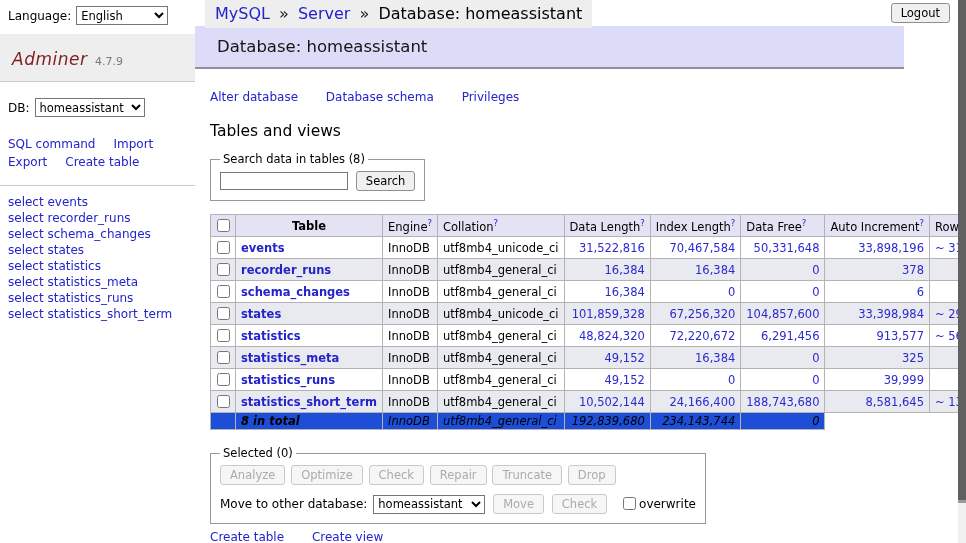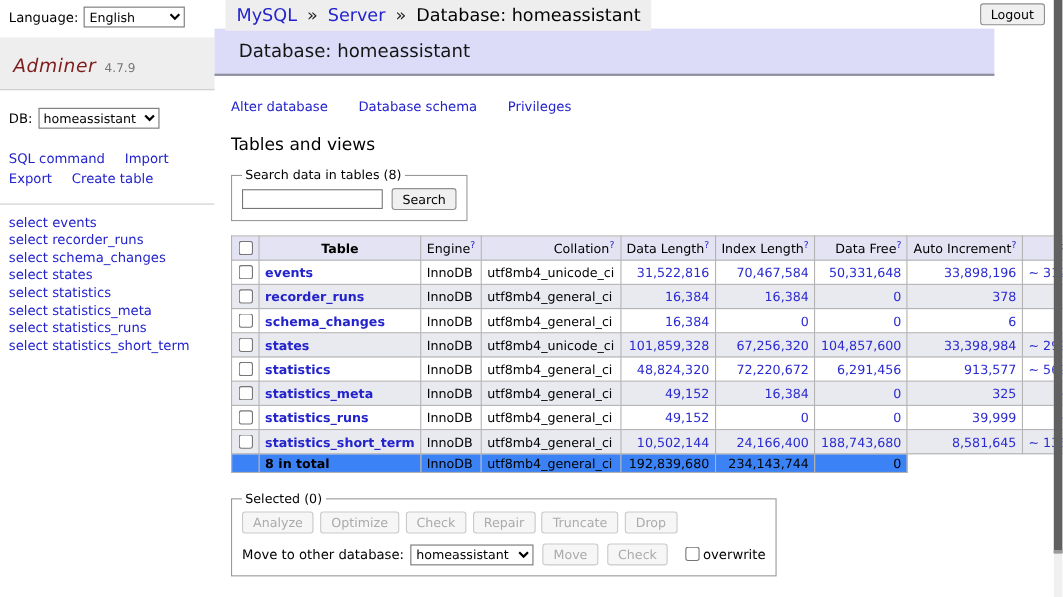--- a/index.html
+++ b/index.html
@@ -64,28 +64,28 @@
     display:inline-block; border:1px solid #999; border-radius:0;
     margin:12px 0 0; padding:5px 9px 9px;
   }
   legend { font-size:11.5px; padding:0 3px; }
   .search-input { width:128px; height:18px; border:1px solid #777; font-size:12px; padding:1px 3px; font-family:"DejaVu Sans", sans-serif; }
   .search-btn { margin-left:4px; }
 
   
   table.db { border-collapse:collapse; margin-top:13px; font-size:11.5px; }
   .db th, .db td { border:1px solid #b3b3b3; padding:1px 5px; height:17px; white-space:nowrap; }
-  .db thead th { background:#e3e3f3; font-weight:400; text-align:right; }
+  .db thead th { background:#e3e3f3; font-weight:400; text-align:left; }
   .db thead th.tname { font-weight:bold; text-align:center; }
   .db .chk { width:20px; text-align:center; padding:1px 2px; }
   .db tr.even td { background:#e9e9f0; }
   .db td.num { text-align:right; color:#2a2ad0; }
   .db td.name a { font-weight:bold; }
   .db sup { color:#2323cc; font-size:8.5px; }
-  .db tr.total td { background:#3b82f6; color:#000; }
+  .db tr.total td { background:#1d4ed8; color:#000;font-style:italic; }
   .db tr.total td.num { color:#000; }
   .db tr.total td.name { font-weight:bold; }
   .col-table { min-width:112px; } .col-engine { min-width:40px; }
   .col-collation { min-width:96px; } .col-dlen { min-width:64px; }
   .col-ilen { min-width:68px; } .col-dfree { min-width:60px; }
   .col-ainc { min-width:70px; } .col-rows { min-width:58px; }
 
   
   .sel-fieldset { margin-top:16px; min-width:400px; }
   .sel-buttons button { margin-right:2px; }
@@ -282,20 +282,24 @@
         <button disabled="">Drop</button>
       </div>
       <div class="move-row">
         <span class="mlabel">Move to other database:</span><select class="move-select"><option>homeassistant</option></select>
         <button disabled="">Move</button>
         <button disabled="">Check</button>
         <label class="ovw"><input type="checkbox" style=""><span>overwrite</span></label>
       </div>
     </fieldset>
 
+    <p class="link-row">
+      <a>Create table</a>
+      <a>Create view</a>
+    </p>
 
     
     
 
     
   </div>
 </main>
 
 <div class="scrollbar">
   <div class="thumb"></div>

